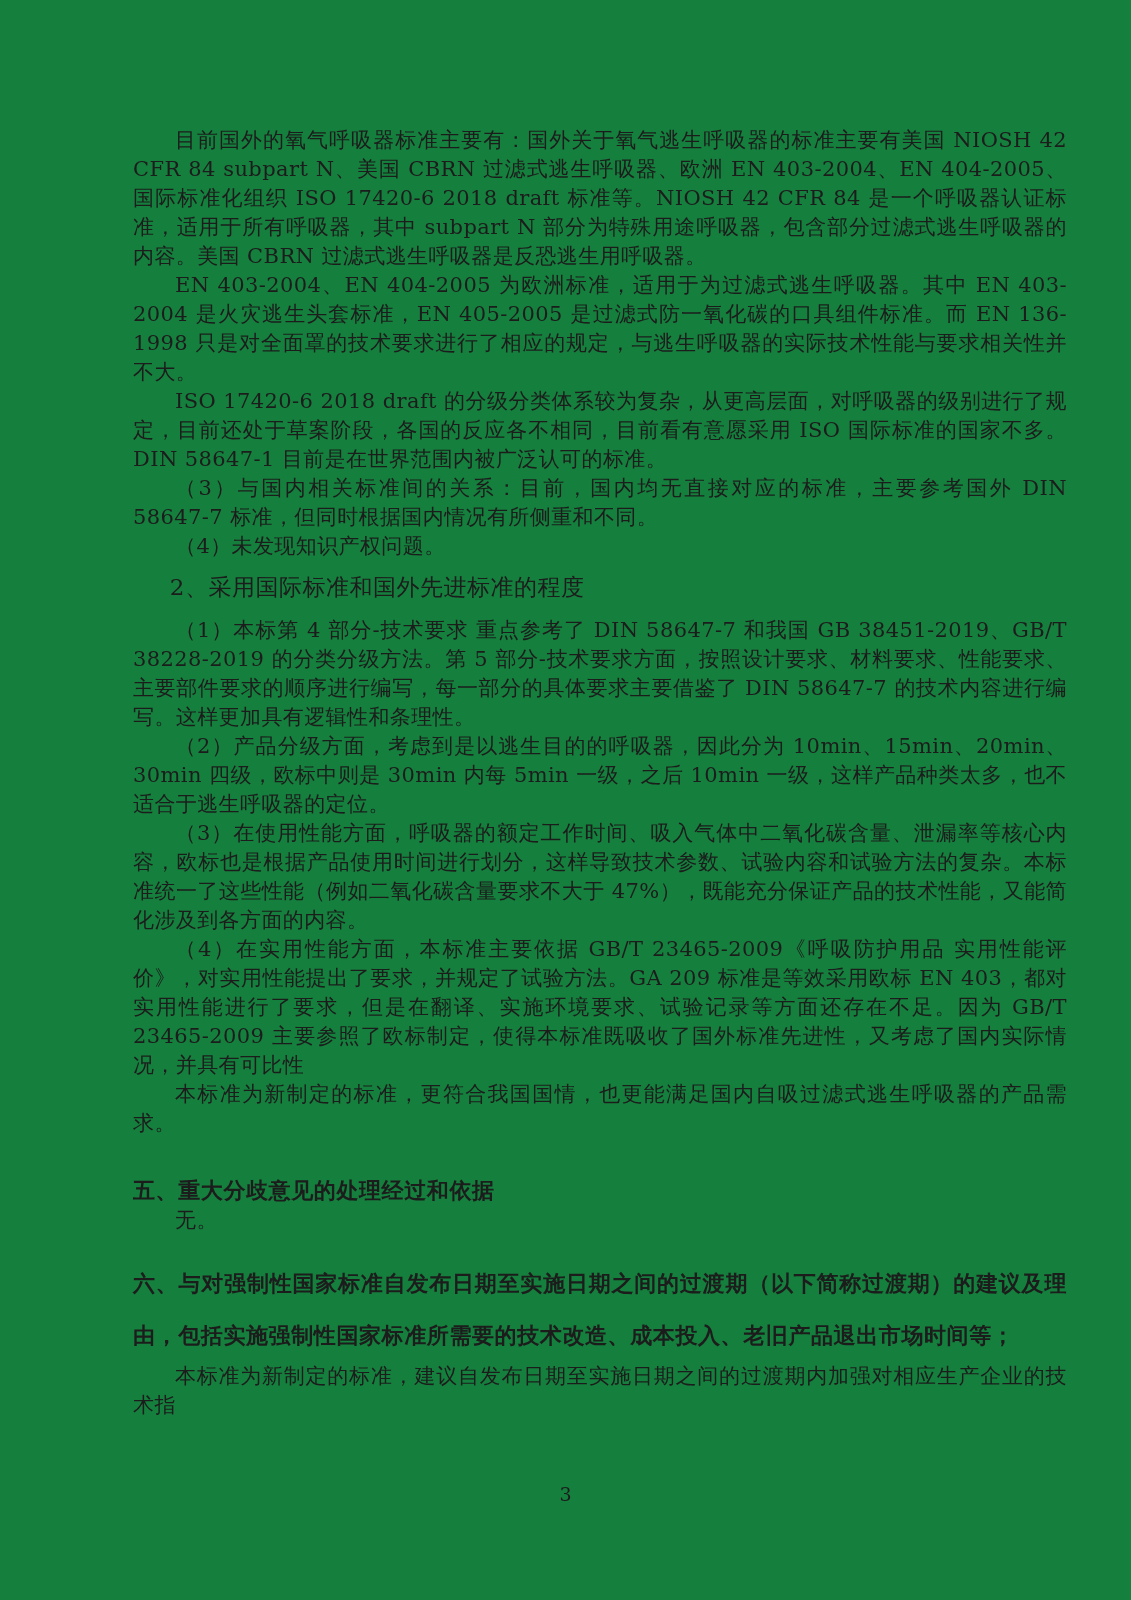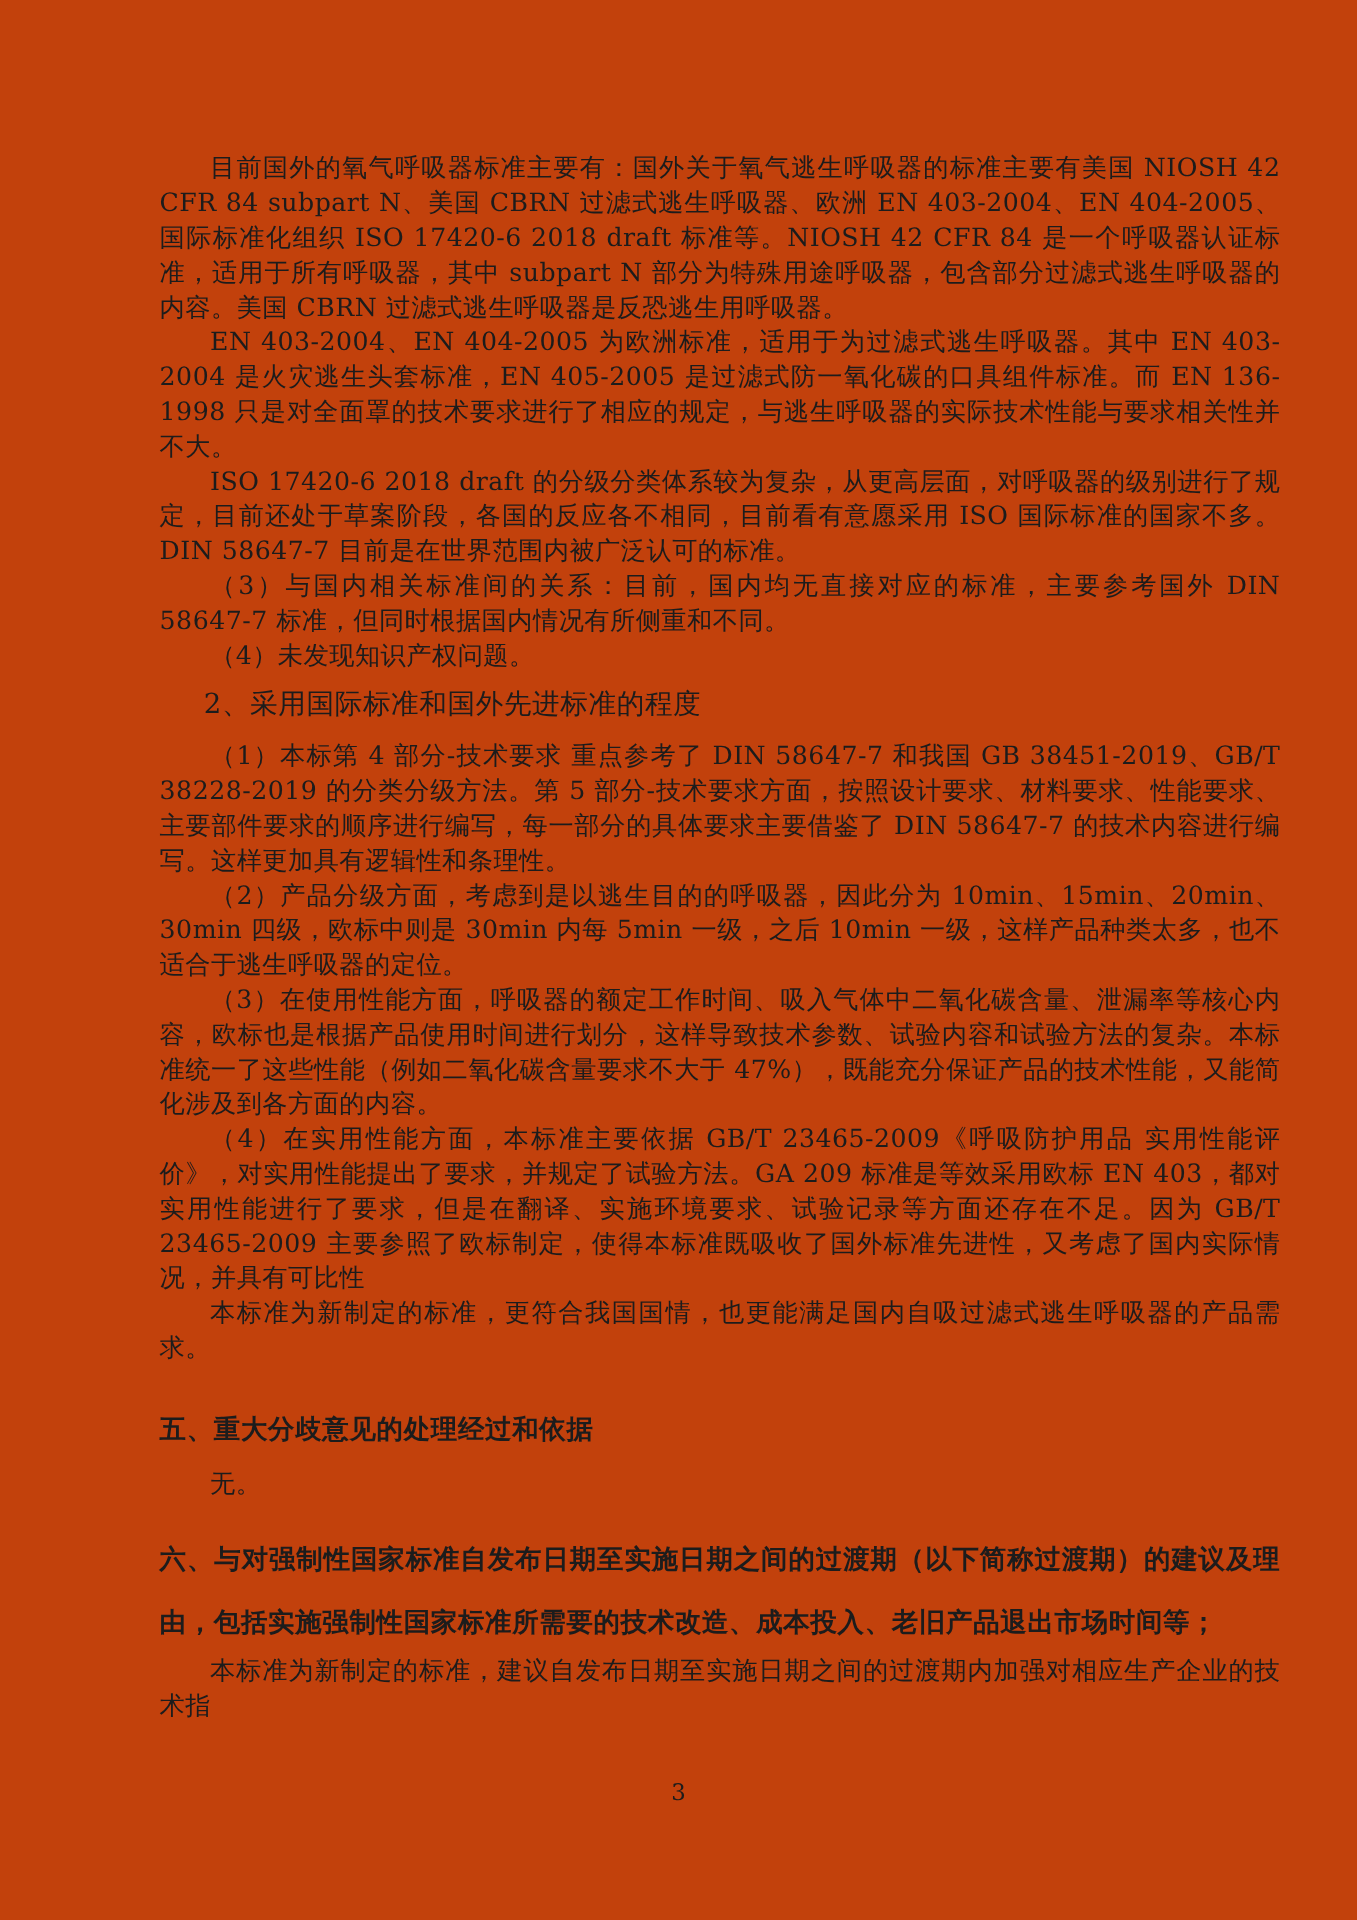--- a/index.html
+++ b/index.html
@@ -1,19 +1,19 @@
 <!DOCTYPE html>
 <html><head>
 <meta charset="utf-8">
 <style>
   html,body{margin:0;padding:0;background:#ffffff;}
   .page{
     position:relative;
     width:1131px;height:1600px;
-    background:#c2410c;
+    background:#15803d;
     box-sizing:border-box;
     padding:126px 64px 0 133px;
     color:#1c1c1c;
     overflow:hidden;
   }
   p.body{
     margin:0;
     font-family:"DejaVu Serif","Liberation Serif",serif;
     font-size:21px;
     line-height:29px;
@@ -32,21 +32,21 @@
     letter-spacing:0.5px;
   }
   .h-main{
     font-family:"Liberation Sans","DejaVu Sans",sans-serif;
     font-weight:bold;
     font-size:22px;
     letter-spacing:0.6px;
     text-align:justify;
     text-justify:inter-ideograph;
   }
-  .h-five{margin:38px 0 16px 0;line-height:30px;}
+  .h-five{margin:38px 0 0 0;line-height:30px;}
   .h-six{margin:23px 0 0 0;line-height:52px;}
   .p-none{margin-top:24px;}
   .p-last{margin-top:20px;}
   .pageno{
     position:absolute;
     left:0;right:0;top:1483px;
     text-align:center;
     font-family:"DejaVu Serif","Liberation Serif",serif;
     font-size:19px;
     color:#1c1c1c;
@@ -54,21 +54,21 @@
 </style>
 </head>
 <body>
 
 <div class="page">
 
   <p class="body">目前国外的氧气呼吸器标准主要有：国外关于氧气逃生呼吸器的标准主要有美国 NIOSH 42 CFR 84 subpart N、美国 CBRN 过滤式逃生呼吸器、欧洲 EN 403-2004、EN 404-2005、国际标准化组织 ISO 17420-6 2018 draft 标准等。NIOSH 42 CFR 84 是一个呼吸器认证标准，适用于所有呼吸器，其中 subpart N 部分为特殊用途呼吸器，包含部分过滤式逃生呼吸器的内容。美国 CBRN 过滤式逃生呼吸器是反恐逃生用呼吸器。</p>
 
   <p class="body">EN 403-2004、EN 404-2005 为欧洲标准，适用于为过滤式逃生呼吸器。其中 EN 403-2004 是火灾逃生头套标准，EN 405-2005 是过滤式防一氧化碳的口具组件标准。而 EN 136-1998 只是对全面罩的技术要求进行了相应的规定，与逃生呼吸器的实际技术性能与要求相关性并不大。</p>
 
-  <p class="body">ISO 17420-6 2018 draft 的分级分类体系较为复杂，从更高层面，对呼吸器的级别进行了规定，目前还处于草案阶段，各国的反应各不相同，目前看有意愿采用 ISO 国际标准的国家不多。DIN 58647-7 目前是在世界范围内被广泛认可的标准。</p>
+  <p class="body">ISO 17420-6 2018 draft 的分级分类体系较为复杂，从更高层面，对呼吸器的级别进行了规定，目前还处于草案阶段，各国的反应各不相同，目前看有意愿采用 ISO 国际标准的国家不多。DIN 58647-1 目前是在世界范围内被广泛认可的标准。</p>
 
 
   <p class="body">（3）与国内相关标准间的关系：目前，国内均无直接对应的标准，主要参考国外 DIN 58647-7 标准，但同时根据国内情况有所侧重和不同。</p>
 
   <p class="body">（4）未发现知识产权问题。</p>
 
   <div class="h-sub">2、采用国际标准和国外先进标准的程度</div>
 
   <p class="body">（1）本标第 4 部分-技术要求 重点参考了 DIN 58647-7 和我国 GB 38451-2019、GB/T 38228-2019 的分类分级方法。第 5 部分-技术要求方面，按照设计要求、材料要求、性能要求、主要部件要求的顺序进行编写，每一部分的具体要求主要借鉴了 DIN 58647-7 的技术内容进行编写。这样更加具有逻辑性和条理性。</p>
 

